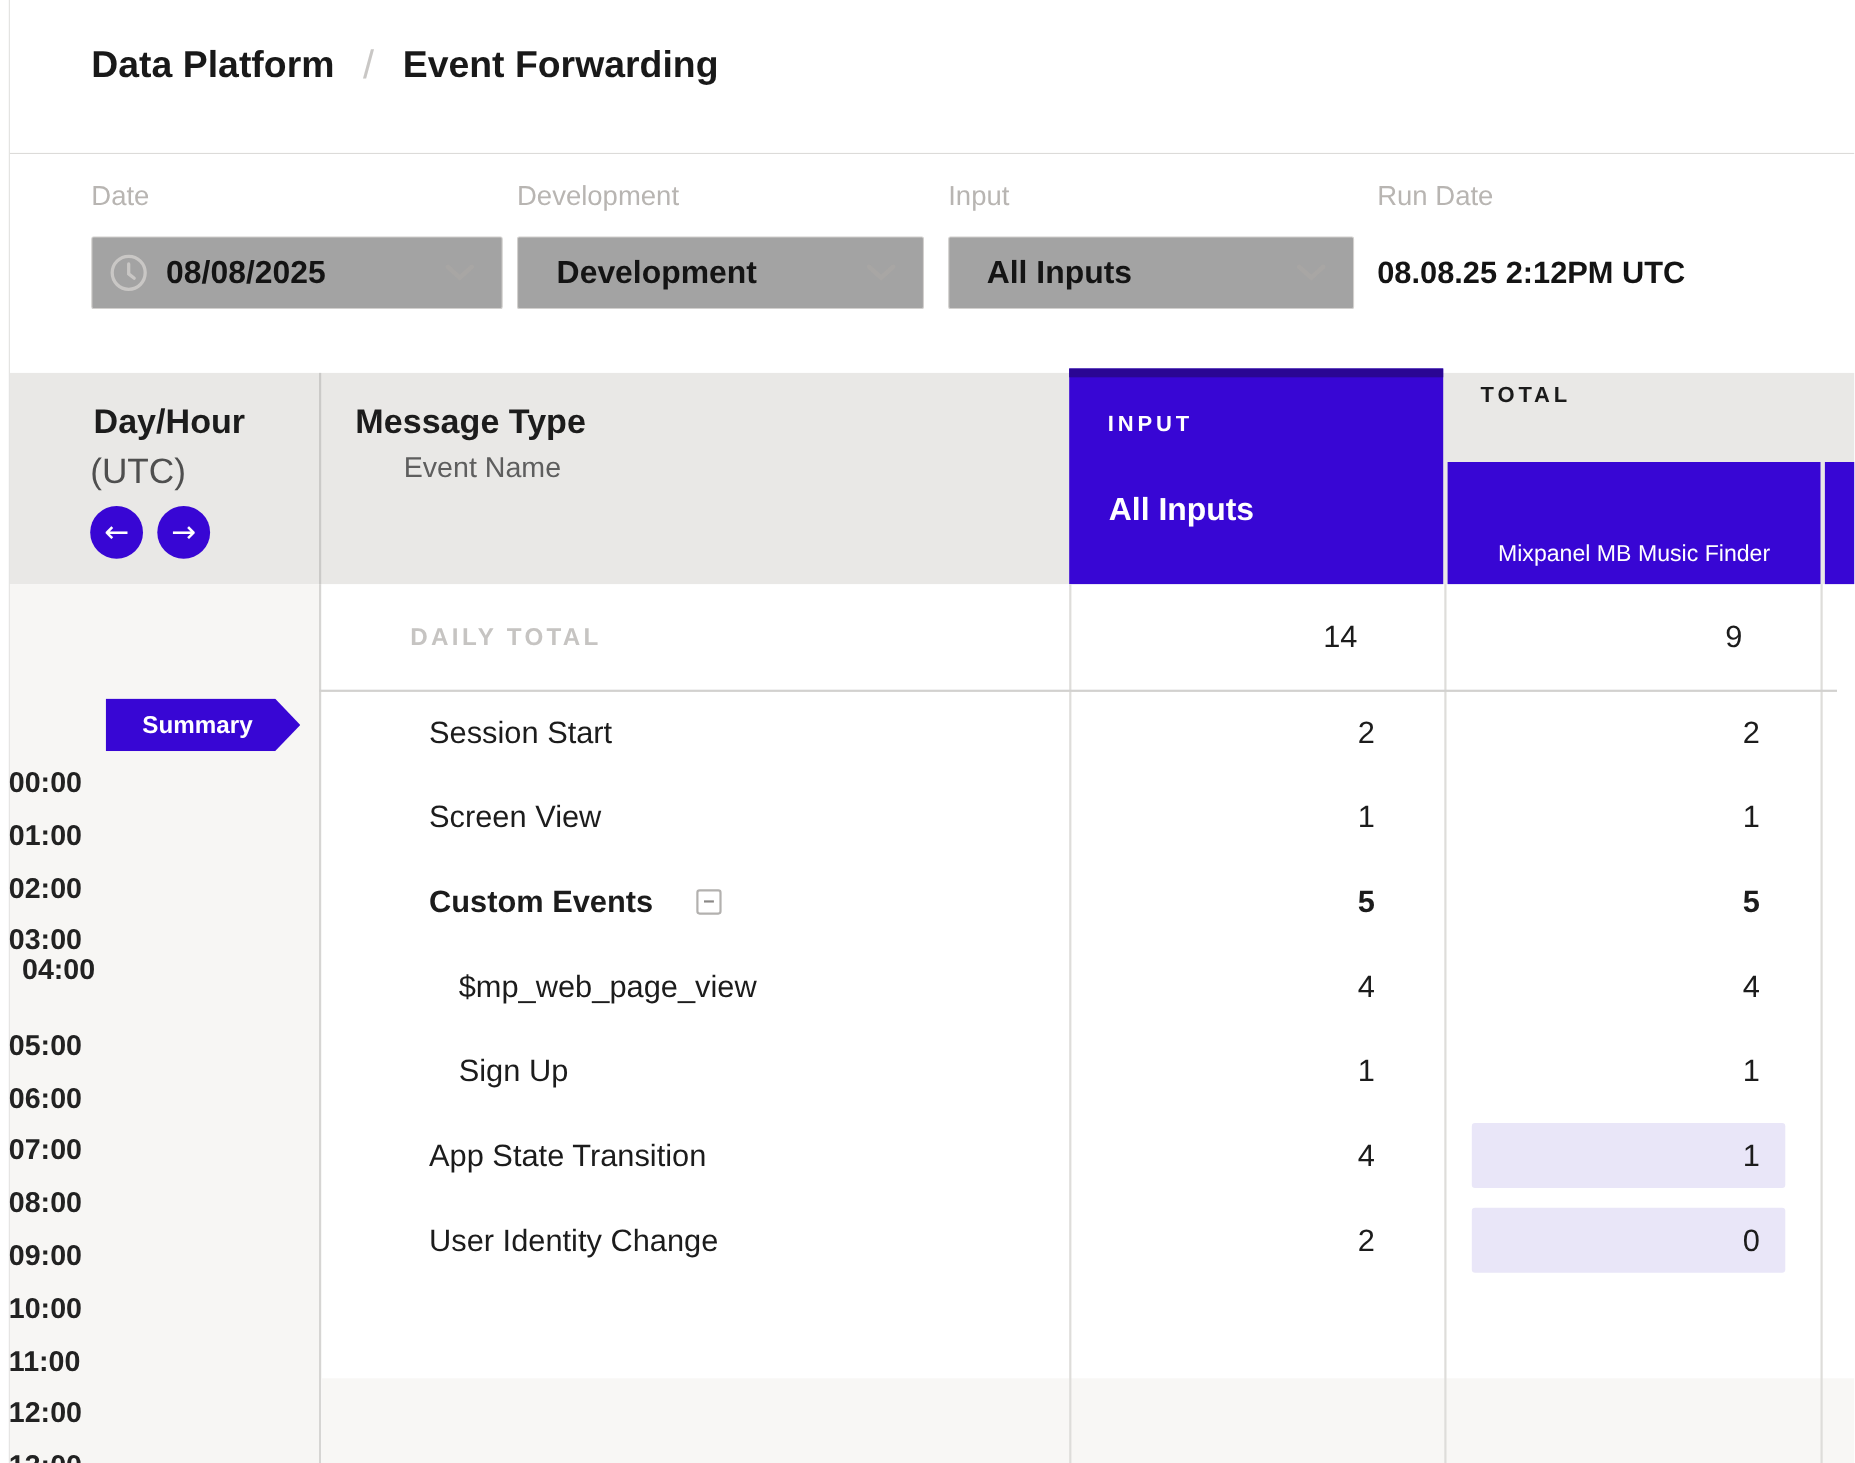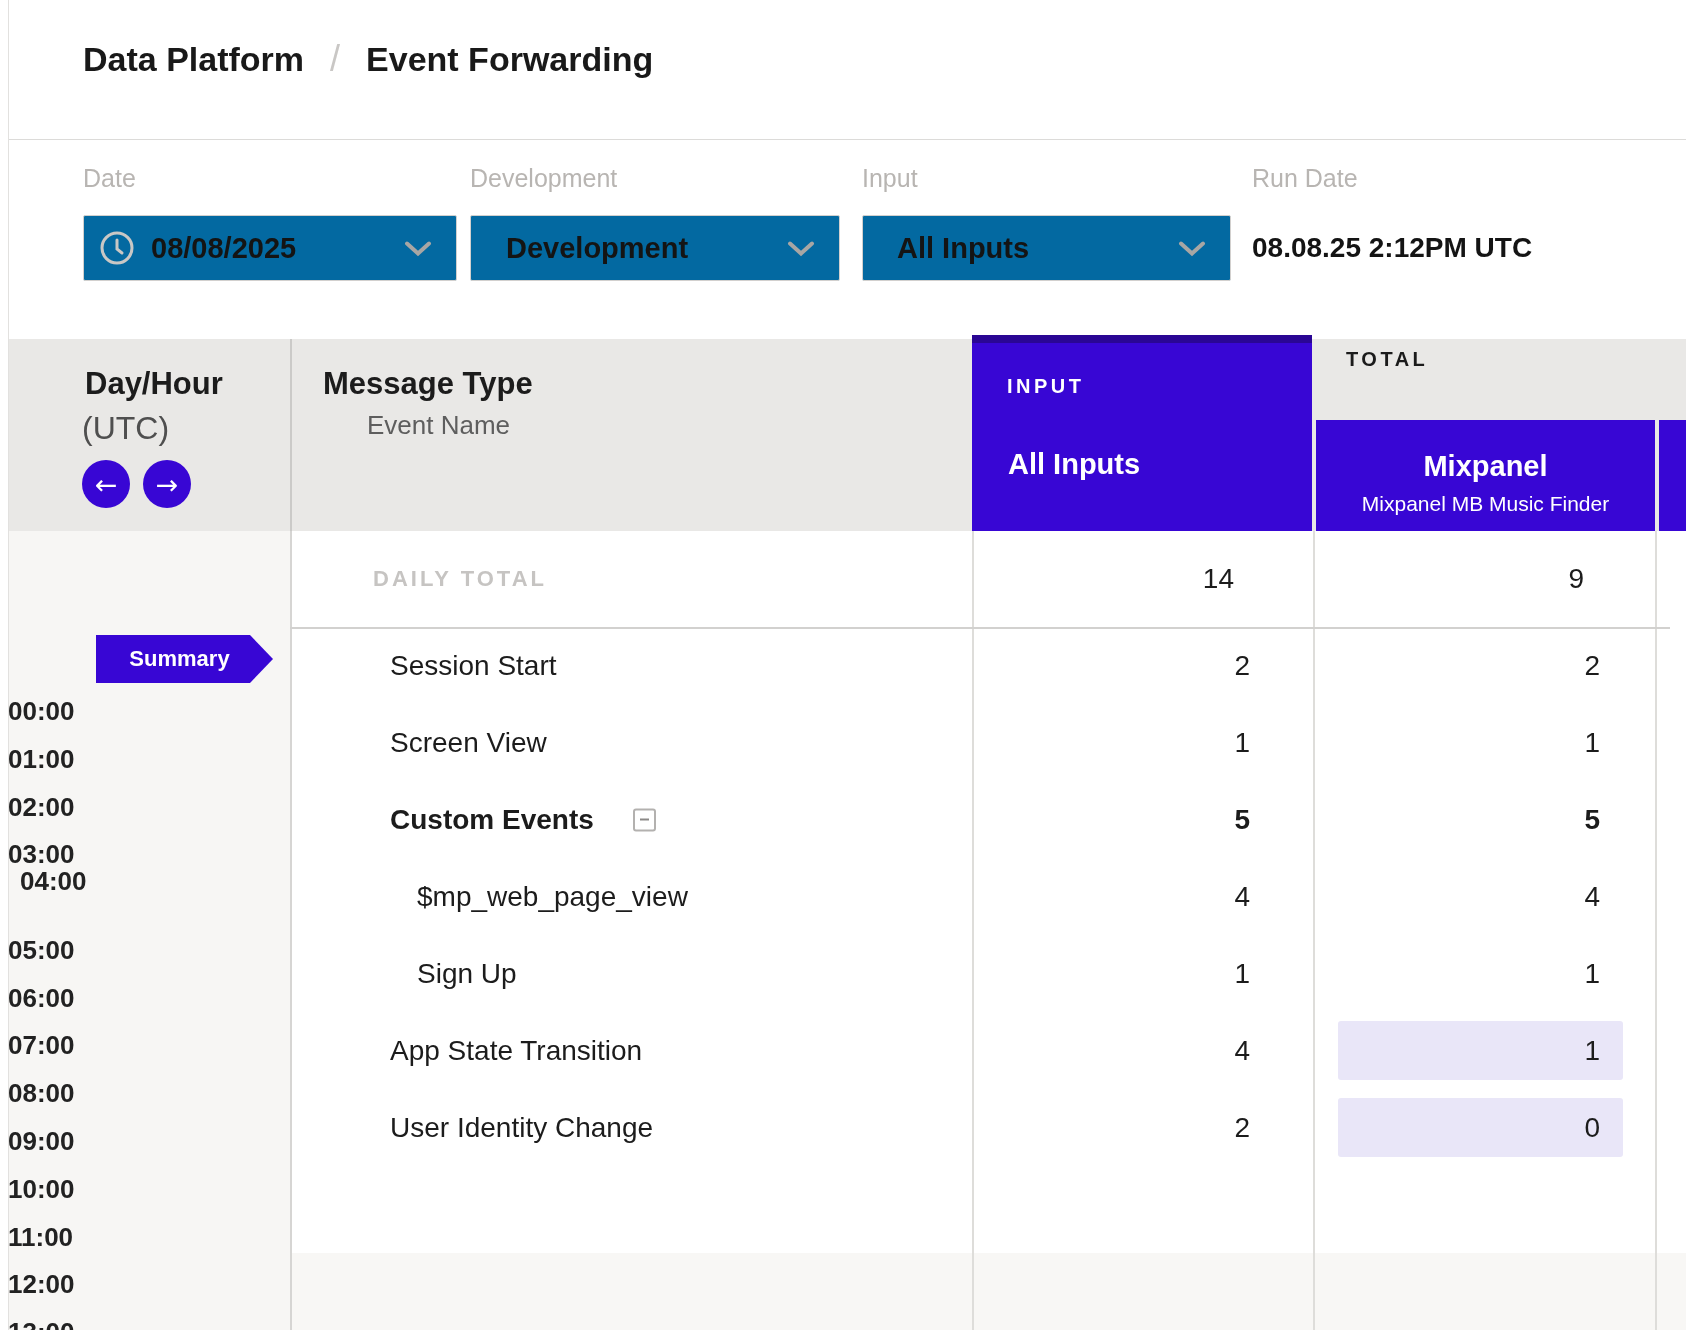--- a/index.html
+++ b/index.html
@@ -9,21 +9,21 @@
     --accent:#3806D4; --accent-dark:#2A0694; --highlight:#E9E6F8;
   }
   .abs{position:absolute;}
   
   .breadcrumb{left:83px;top:38px;display:flex;align-items:center;gap:26px;font-size:34px;font-weight:700;color:#191919;}
   .crumb-sep{color:#c9c7c5;font-weight:400;font-size:36px;}
   .top-divider{left:9px;top:139px;width:1677px;height:1px;background:#dcdbd9;}
   .left-border{left:8px;top:0;width:1px;height:1330px;background:#e2e1df;}
   
   .f-label{top:164px;font-size:25px;color:#b8b5b2;}
-  .f-box{top:215px;height:64px;background:#0369a1;border:1px solid #d2d0ce;border-radius:2px;
+  .f-box{top:215px;height:64px;background:#a3a3a3;border:1px solid #d2d0ce;border-radius:2px;
          display:flex;align-items:center;font-size:29px;font-weight:700;color:#141414;}
   .f-box .chev{position:absolute;right:24px;top:50%;transform:translateY(-50%);}
   .run-value{top:232px;font-size:28px;font-weight:700;color:#141414;}
   
   .header-band{left:9px;top:339px;width:1677px;height:192px;background:#e9e8e6;}
   .dayhour-title{left:85px;top:366px;font-size:31px;font-weight:700;}
   .dayhour-sub{left:82px;top:410px;font-size:32px;color:#4f4f4f;}
   .nav-btn{top:460px;width:48px;height:48px;border-radius:50%;background:var(--accent);
            display:flex;align-items:center;justify-content:center;color:#fff;font-size:27px;
            font-family:"DejaVu Sans",sans-serif;cursor:pointer;}
@@ -130,21 +130,20 @@
   <div class="abs msgtype-sub">Event Name</div>
 
   <div class="abs input-block">
     <div class="topstrip"></div>
     <div class="small">INPUT</div>
     <div class="big">All Inputs</div>
   </div>
 
   <div class="abs output-label">TOTAL</div>
   <div class="abs mixpanel-block">
-    <div class="big">Mixpanel</div>
     <div class="sub">Mixpanel MB Music Finder</div>
   </div>
   <div class="abs edge-block"></div>
 
   <div class="abs hours-col"></div>
   <div class="abs col-divider-body"></div>
   <div class="abs filler"></div>
   <div class="abs vline" style="left:972px"></div>
   <div class="abs vline" style="left:1313px"></div>
   <div class="abs vline" style="left:1655px"></div>

